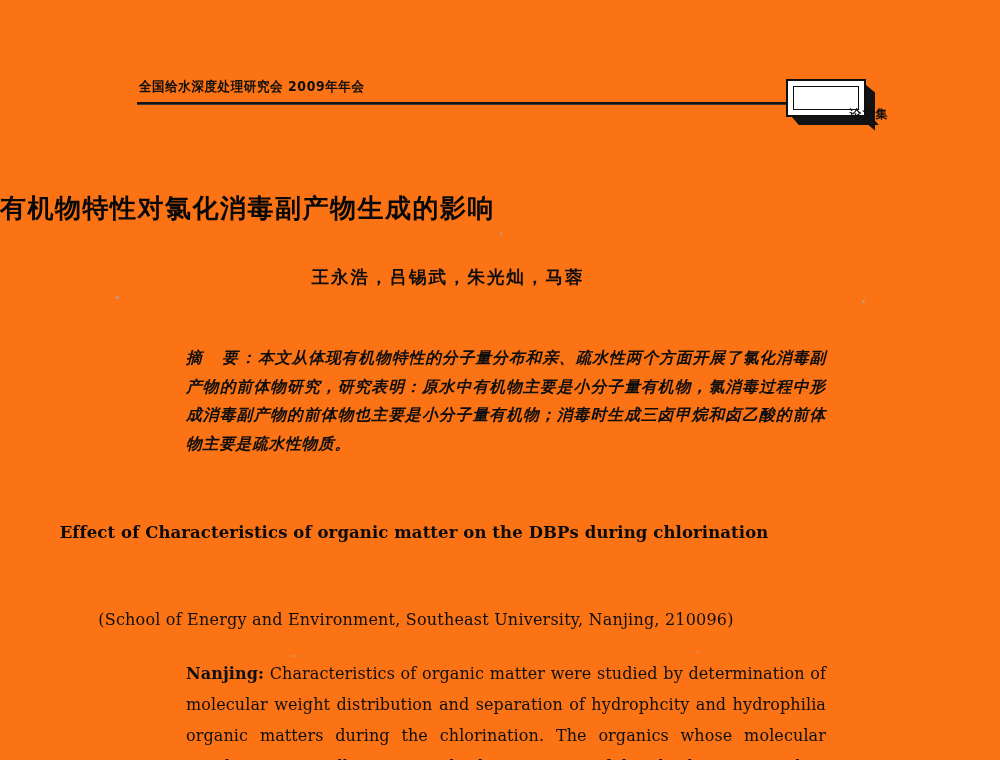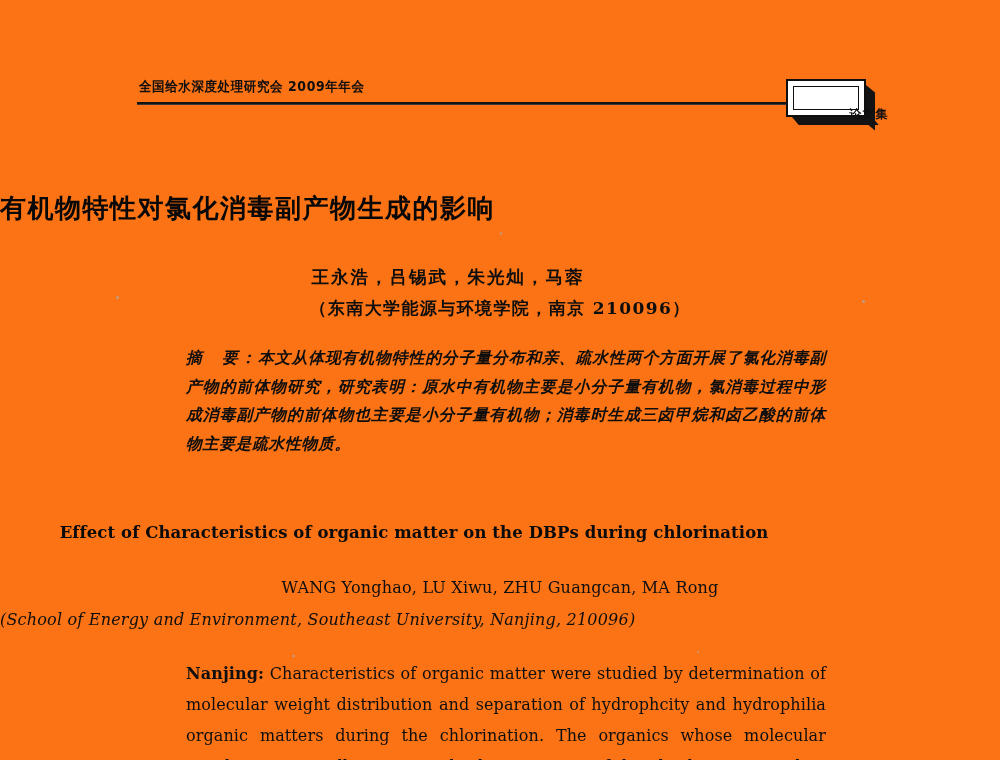--- a/index.html
+++ b/index.html
@@ -211,25 +211,25 @@
     font-family: "DejaVu Serif", serif;
     font-size: 16px;
     letter-spacing: 0.2px;
     color: #111;
   }
   .en-affil {
     position: absolute;
     left: 0;
     top: 610px;
     width: 832px;
+    text-align: center;
     font-family: "DejaVu Serif", serif;
     font-size: 16px;
     letter-spacing: 0.2px;
     color: #111;
-    font-style: italic;
   }
   .en-abstract {
     position: absolute;
     left: 186px;
     top: 658px;
     width: 640px;
     font-family: "DejaVu Serif", serif;
     font-size: 16px;
     line-height: 31px;
     letter-spacing: 0.1px;
@@ -270,30 +270,28 @@
     <div class="face">
       <div class="inner"></div>
     </div>
     <div class="label">论文集</div>
   </div>
 
   <div class="cn-title">有机物特性对氯化消毒副产物生成的影响</div>
 
   <div class="cn-authors">王永浩，吕锡武，朱光灿，马蓉</div>
 
-  <div class="cn-affil">（东南大学能源与环境学院，南京 210096）</div>
 
   <div class="cn-abstract">
     <span class="lead">摘　要：</span><span>本文从体现有机物特性的分子量分布和亲、疏水性两个方面开展了氯化消毒副产物的前体物研究，研究表明：原水中有机物主要是小分子量有机物，氯消毒过程中形成消毒副产物的前体物也主要是小分子量有机物；消毒时生成三卤甲烷和卤乙酸的前体物主要是疏水性物质。</span>
   </div>
 
 
   <div class="en-title">Effect of Characteristics of organic matter on the DBPs during chlorination</div>
 
-  <div class="en-authors">WANG Yonghao, LU Xiwu, ZHU Guangcan, MA Rong</div>
 
   <div class="en-affil">(School of Energy and Environment, Southeast University, Nanjing, 210096)</div>
 
   <div class="en-abstract">
     <span class="lead">Nanjing:</span><span> Characteristics of organic matter were studied by determination of molecular weight distribution and separation of hydrophcity and hydrophilia organic matters during the chlorination. The organics whose molecular weights were smaller composed a large portion of dissolved organic carbon (DOC) in the raw water. These portions formed the</span>
   </div>
 
   <div class="speck s1"></div>
   <div class="speck s2"></div>
   <div class="speck s3"></div>

